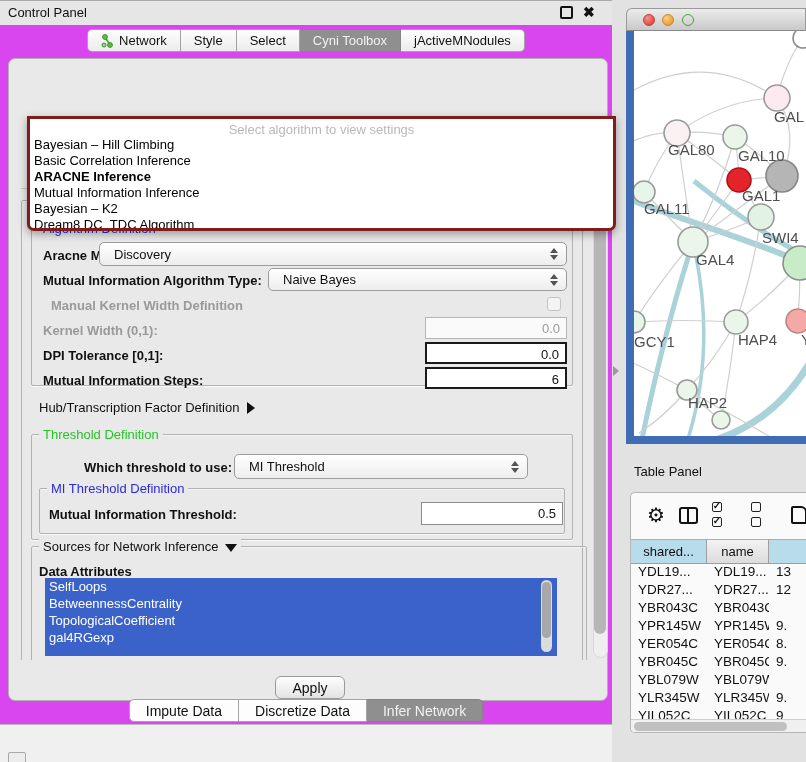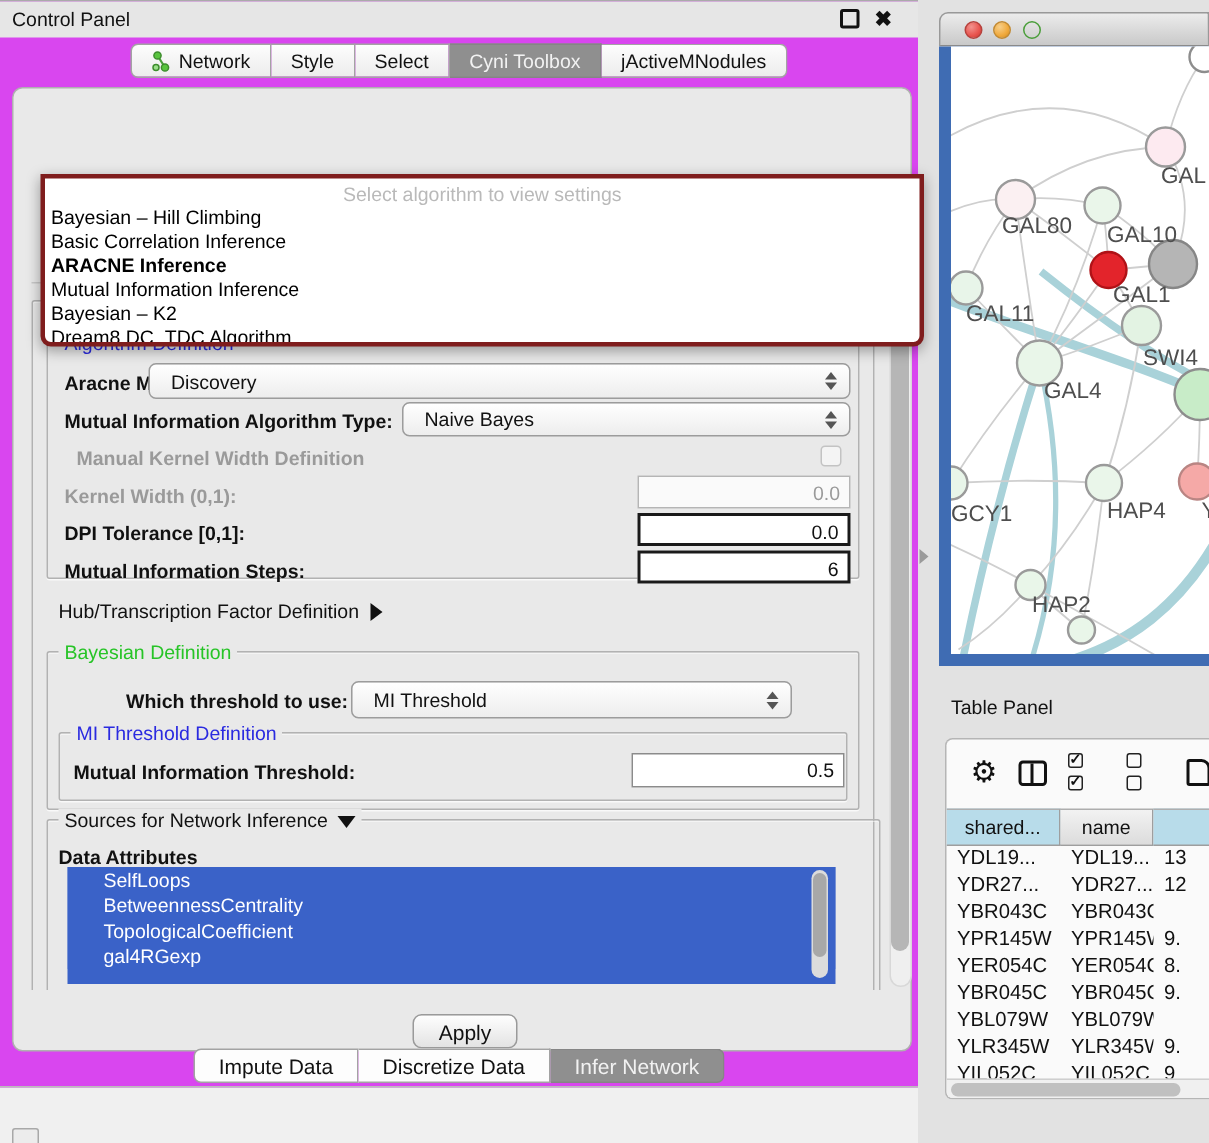--- a/index.html
+++ b/index.html
@@ -59,21 +59,21 @@
   .f-strong { border:2px solid #1a1a1a; }
   .f-dis { border:1px solid #b5b5b5; color:#9a9a9a; background:#fafafa; }
   .f-thin { border:1px solid #8b8b8b; }
 
   .checkbox { position:absolute; width:14px; height:14px; border:1px solid #c3c3c3; border-radius:3px; background:#f4f4f4; }
 
   .tri-right { display:inline-block; width:0; height:0; border-top:6px solid transparent; border-bottom:6px solid transparent; border-left:8px solid #111; vertical-align:-2px; margin-left:8px; }
   .tri-down { display:inline-block; width:0; height:0; border-left:6px solid transparent; border-right:6px solid transparent; border-top:8px solid #111; vertical-align:-1px; margin-left:6px; }
 
   #attr-list { position:absolute; left:30px; top:388px; width:512px; height:78px; background:#3a62c8; overflow:hidden; }
-  .attr-item { height:17px; line-height:17px; color:#fff; padding-left:24px; font-size:13px; background:#3a62c8; }
+  .attr-item { height:17px; line-height:17px; color:#fff; padding-left:4px; font-size:13px; background:#3a62c8; }
   #attr-scrollbar { position:absolute; left:526px; top:390px; width:11px; height:72px; background:#dcdcdc; border-radius:6px; }
   #attr-thumb { position:absolute; left:1px; top:2px; width:9px; height:56px; background:#a8a8a8; border-radius:5px; }
 
   #v-scrollbar { left:584px; top:133px; width:15px; height:466px; background:#efefef; border:1px solid #d8d8d8; border-radius:8px; }
   #v-thumb { left:585px; top:135px; width:12px; height:440px; background:#b6b6b6; border-radius:7px; }
 
   #apply-btn { left:266px; top:617px; width:70px; height:23px; background:linear-gradient(#fefefe,#e3e3e3); border:1px solid #9a9a9a; border-radius:6px; text-align:center; padding-top:3px; font-size:14px; }
 
   #bottom-tabs { left:0; top:698px; width:612px; display:flex; justify-content:center; }
   .btab { height:23px; padding:0 16px; display:flex; align-items:center; background:#fdfdfd; border:1px solid #a3a3a3; border-left:none; font-size:14px; }
@@ -203,21 +203,21 @@
 
       <div class="lbl b" style="left:28px; top:158px;">DPI Tolerance [0,1]:</div>
       <div class="field f-strong" style="left:410px; top:152px; width:142px; height:22px;">0.0</div>
 
       <div class="lbl b" style="left:28px; top:183px;">Mutual Information Steps:</div>
       <div class="field f-strong" style="left:410px; top:177px; width:142px; height:22px;">6</div>
 
       <div class="lbl" style="left:24px; top:210px;"><span>Hub/Transcription Factor Definition</span><span class="tri-right"></span></div>
 
       <div class="group" style="left:16px; top:244px; width:542px; height:106px;"></div>
-      <div class="group-title t-green" style="left:24px; top:237px;">Bayesian Definition</div>
+      <div class="group-title t-green" style="left:24px; top:237px;">Threshold Definition</div>
 
       <div class="lbl b" style="left:69px; top:270px;">Which threshold to use:</div>
       <div class="combo" style="left:219px; top:264px; width:294px; height:25px;">
         <span class="cv">MI Threshold</span>
         <span class="steppers">
             <span class="tri-up"></span>
             <span class="tri-dn"></span>
           </span>
       </div>
 

